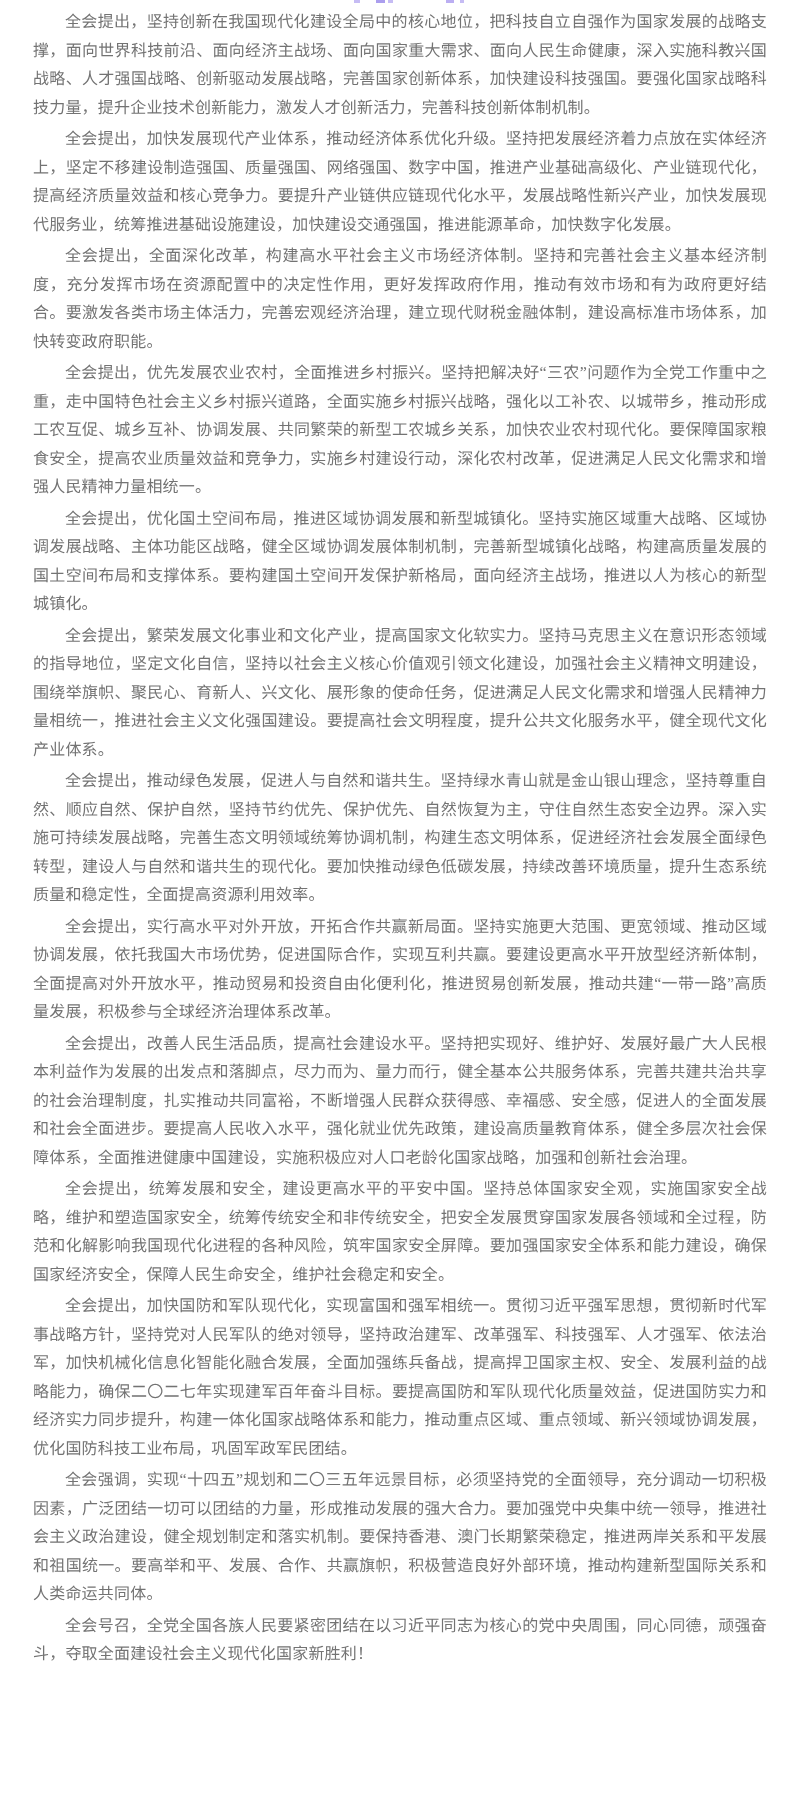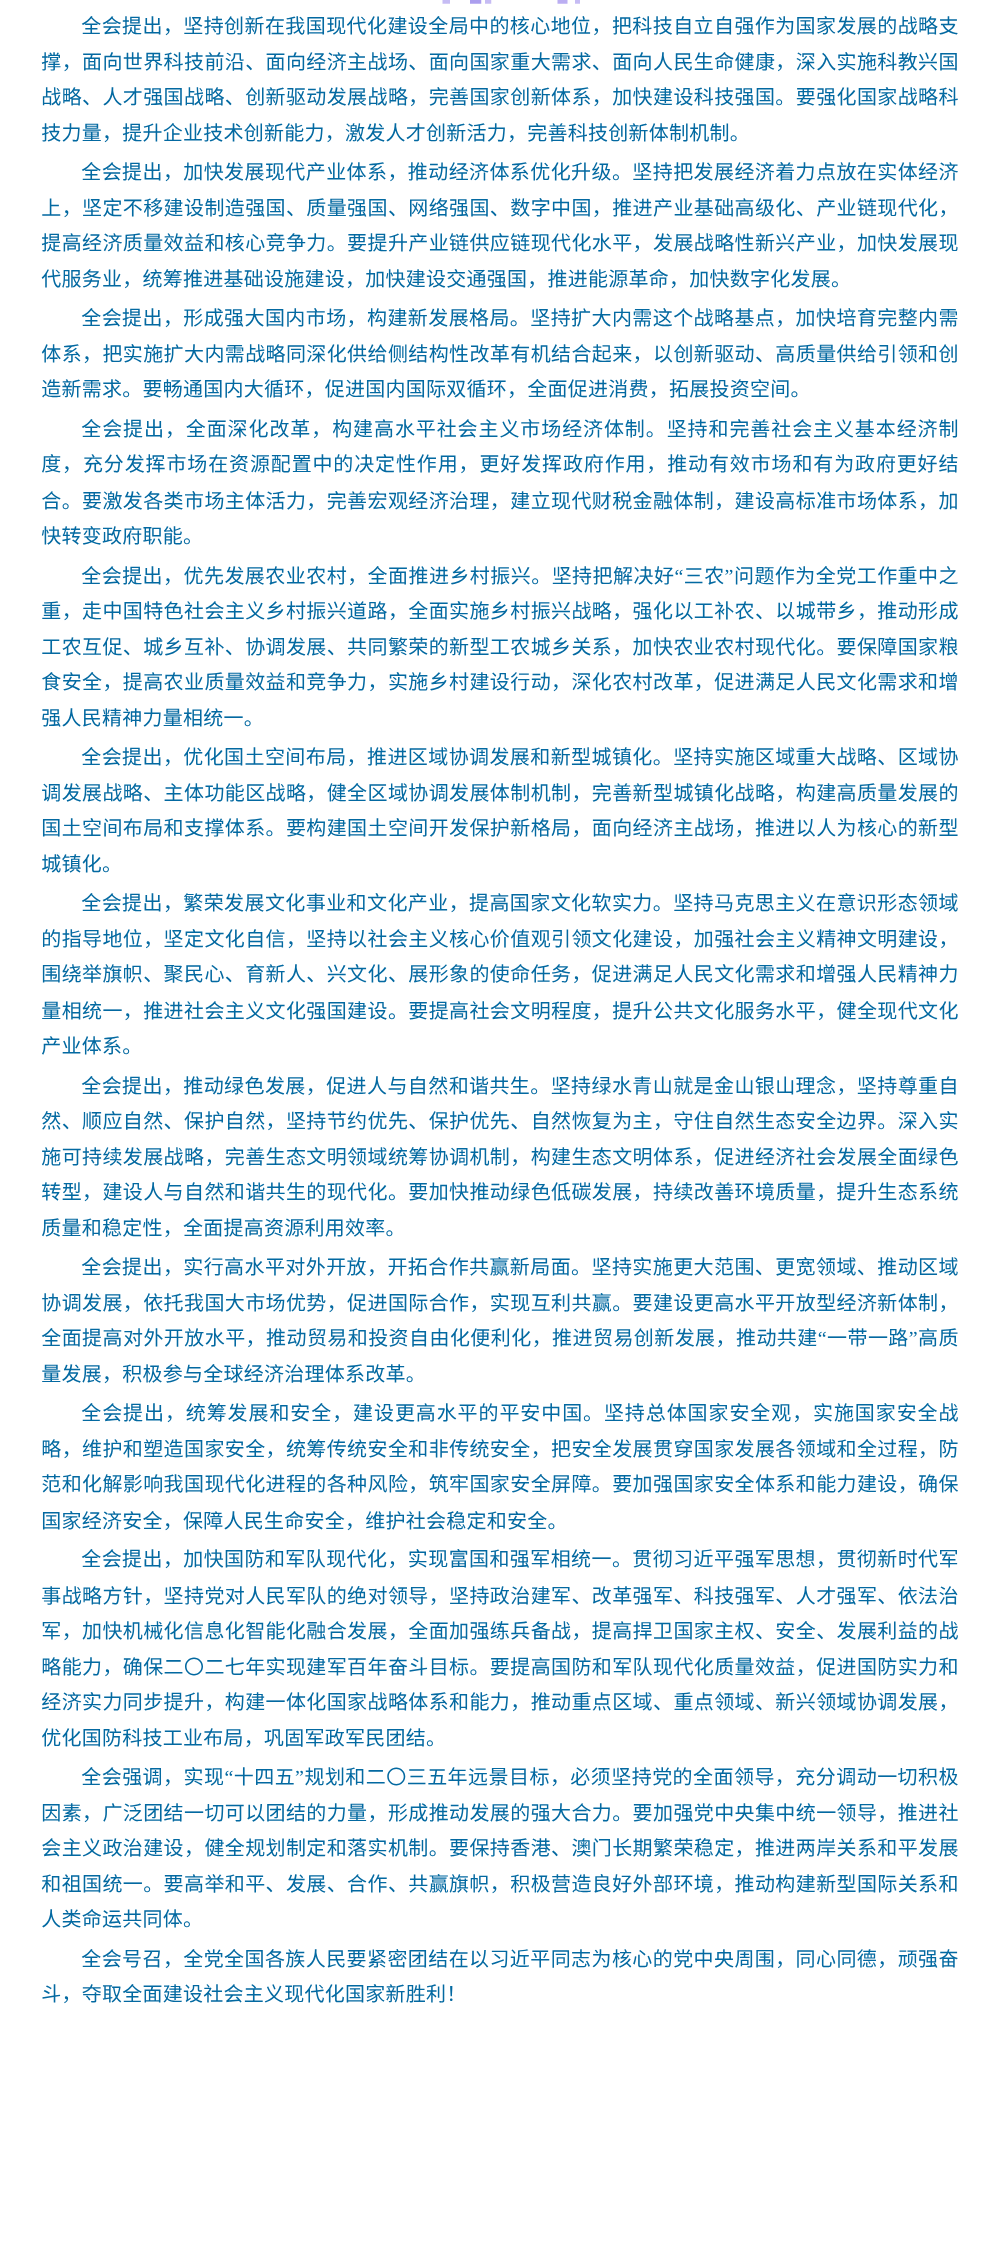--- a/index.html
+++ b/index.html
@@ -20,21 +20,21 @@
     width: 800px;
     height: 1800px;
     padding: 8px 33px 0 33px;
     background: #ffffff;
   }
   .article-body p {
     margin: 0 0 3px 0;
     padding: 0;
     font-size: 16px;
     line-height: 28.5px;
-    color: #0369a1;
+    color: #737373;
     text-indent: 2em;
     text-align: justify;
     text-justify: inter-ideograph;
     letter-spacing: 0.2px;
     word-break: break-all;
   }
   
   .top-fragment {
     position: absolute;
     top: 0;
@@ -64,25 +64,25 @@
   <div class="top-fragment">
     <div class="frag f1"></div>
     <div class="frag f2"></div>
     <div class="frag f3"></div>
     <div class="frag f4"></div>
     <div class="frag f5"></div>
   </div>
 
   <p>全会提出，坚持创新在我国现代化建设全局中的核心地位，把科技自立自强作为国家发展的战略支撑，面向世界科技前沿、面向经济主战场、面向国家重大需求、面向人民生命健康，深入实施科教兴国战略、人才强国战略、创新驱动发展战略，完善国家创新体系，加快建设科技强国。要强化国家战略科技力量，提升企业技术创新能力，激发人才创新活力，完善科技创新体制机制。</p>
   <p>全会提出，加快发展现代产业体系，推动经济体系优化升级。坚持把发展经济着力点放在实体经济上，坚定不移建设制造强国、质量强国、网络强国、数字中国，推进产业基础高级化、产业链现代化，提高经济质量效益和核心竞争力。要提升产业链供应链现代化水平，发展战略性新兴产业，加快发展现代服务业，统筹推进基础设施建设，加快建设交通强国，推进能源革命，加快数字化发展。</p>
-  <p>全会提出，形成强大国内市场，构建新发展格局。坚持扩大内需这个战略基点，加快培育完整内需体系，把实施扩大内需战略同深化供给侧结构性改革有机结合起来，以创新驱动、高质量供给引领和创造新需求。要畅通国内大循环，促进国内国际双循环，全面促进消费，拓展投资空间。</p>
   <p>全会提出，全面深化改革，构建高水平社会主义市场经济体制。坚持和完善社会主义基本经济制度，充分发挥市场在资源配置中的决定性作用，更好发挥政府作用，推动有效市场和有为政府更好结合。要激发各类市场主体活力，完善宏观经济治理，建立现代财税金融体制，建设高标准市场体系，加快转变政府职能。</p>
   <p>全会提出，优先发展农业农村，全面推进乡村振兴。坚持把解决好“三农”问题作为全党工作重中之重，走中国特色社会主义乡村振兴道路，全面实施乡村振兴战略，强化以工补农、以城带乡，推动形成工农互促、城乡互补、协调发展、共同繁荣的新型工农城乡关系，加快农业农村现代化。要保障国家粮食安全，提高农业质量效益和竞争力，实施乡村建设行动，深化农村改革，促进满足人民文化需求和增强人民精神力量相统一。</p>
   <p>全会提出，优化国土空间布局，推进区域协调发展和新型城镇化。坚持实施区域重大战略、区域协调发展战略、主体功能区战略，健全区域协调发展体制机制，完善新型城镇化战略，构建高质量发展的国土空间布局和支撑体系。要构建国土空间开发保护新格局，面向经济主战场，推进以人为核心的新型城镇化。</p>
   <p>全会提出，繁荣发展文化事业和文化产业，提高国家文化软实力。坚持马克思主义在意识形态领域的指导地位，坚定文化自信，坚持以社会主义核心价值观引领文化建设，加强社会主义精神文明建设，围绕举旗帜、聚民心、育新人、兴文化、展形象的使命任务，促进满足人民文化需求和增强人民精神力量相统一，推进社会主义文化强国建设。要提高社会文明程度，提升公共文化服务水平，健全现代文化产业体系。</p>
   <p>全会提出，推动绿色发展，促进人与自然和谐共生。坚持绿水青山就是金山银山理念，坚持尊重自然、顺应自然、保护自然，坚持节约优先、保护优先、自然恢复为主，守住自然生态安全边界。深入实施可持续发展战略，完善生态文明领域统筹协调机制，构建生态文明体系，促进经济社会发展全面绿色转型，建设人与自然和谐共生的现代化。要加快推动绿色低碳发展，持续改善环境质量，提升生态系统质量和稳定性，全面提高资源利用效率。</p>
   <p>全会提出，实行高水平对外开放，开拓合作共赢新局面。坚持实施更大范围、更宽领域、推动区域协调发展，依托我国大市场优势，促进国际合作，实现互利共赢。要建设更高水平开放型经济新体制，全面提高对外开放水平，推动贸易和投资自由化便利化，推进贸易创新发展，推动共建“一带一路”高质量发展，积极参与全球经济治理体系改革。</p>
+  <p>全会提出，改善人民生活品质，提高社会建设水平。坚持把实现好、维护好、发展好最广大人民根本利益作为发展的出发点和落脚点，尽力而为、量力而行，健全基本公共服务体系，完善共建共治共享的社会治理制度，扎实推动共同富裕，不断增强人民群众获得感、幸福感、安全感，促进人的全面发展和社会全面进步。要提高人民收入水平，强化就业优先政策，建设高质量教育体系，健全多层次社会保障体系，全面推进健康中国建设，实施积极应对人口老龄化国家战略，加强和创新社会治理。</p>
   <p>全会提出，统筹发展和安全，建设更高水平的平安中国。坚持总体国家安全观，实施国家安全战略，维护和塑造国家安全，统筹传统安全和非传统安全，把安全发展贯穿国家发展各领域和全过程，防范和化解影响我国现代化进程的各种风险，筑牢国家安全屏障。要加强国家安全体系和能力建设，确保国家经济安全，保障人民生命安全，维护社会稳定和安全。</p>
   <p>全会提出，加快国防和军队现代化，实现富国和强军相统一。贯彻习近平强军思想，贯彻新时代军事战略方针，坚持党对人民军队的绝对领导，坚持政治建军、改革强军、科技强军、人才强军、依法治军，加快机械化信息化智能化融合发展，全面加强练兵备战，提高捍卫国家主权、安全、发展利益的战略能力，确保二〇二七年实现建军百年奋斗目标。要提高国防和军队现代化质量效益，促进国防实力和经济实力同步提升，构建一体化国家战略体系和能力，推动重点区域、重点领域、新兴领域协调发展，优化国防科技工业布局，巩固军政军民团结。</p>
   <p>全会强调，实现“十四五”规划和二〇三五年远景目标，必须坚持党的全面领导，充分调动一切积极因素，广泛团结一切可以团结的力量，形成推动发展的强大合力。要加强党中央集中统一领导，推进社会主义政治建设，健全规划制定和落实机制。要保持香港、澳门长期繁荣稳定，推进两岸关系和平发展和祖国统一。要高举和平、发展、合作、共赢旗帜，积极营造良好外部环境，推动构建新型国际关系和人类命运共同体。</p>
   <p>全会号召，全党全国各族人民要紧密团结在以习近平同志为核心的党中央周围，同心同德，顽强奋斗，夺取全面建设社会主义现代化国家新胜利！</p>
 
 </div>
 
 </body></html>

